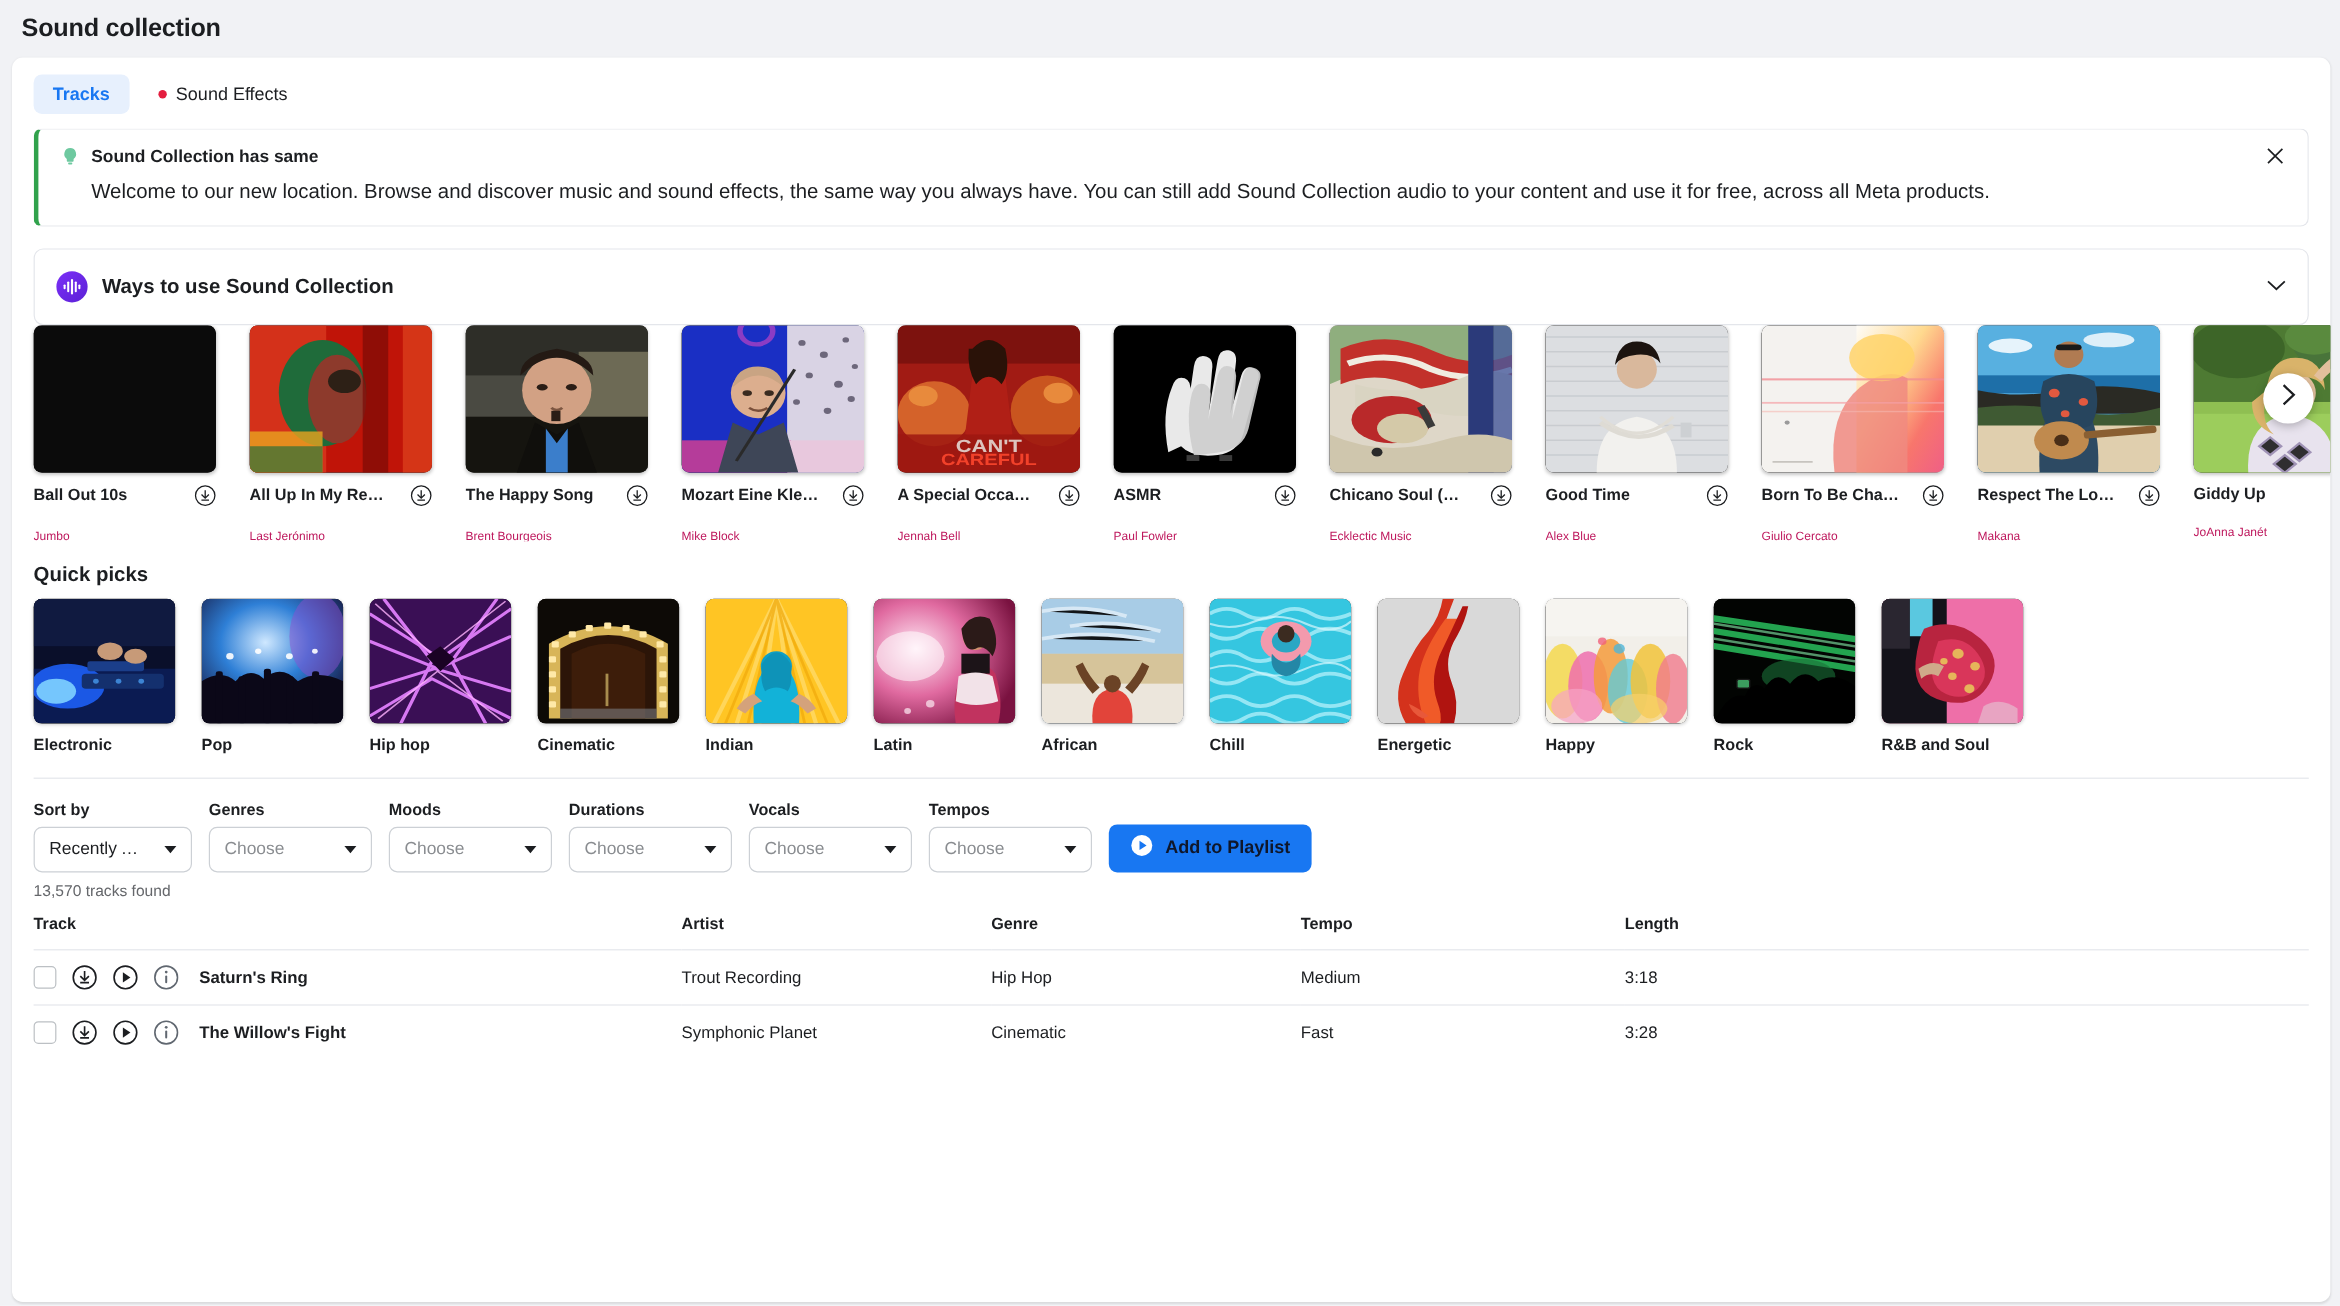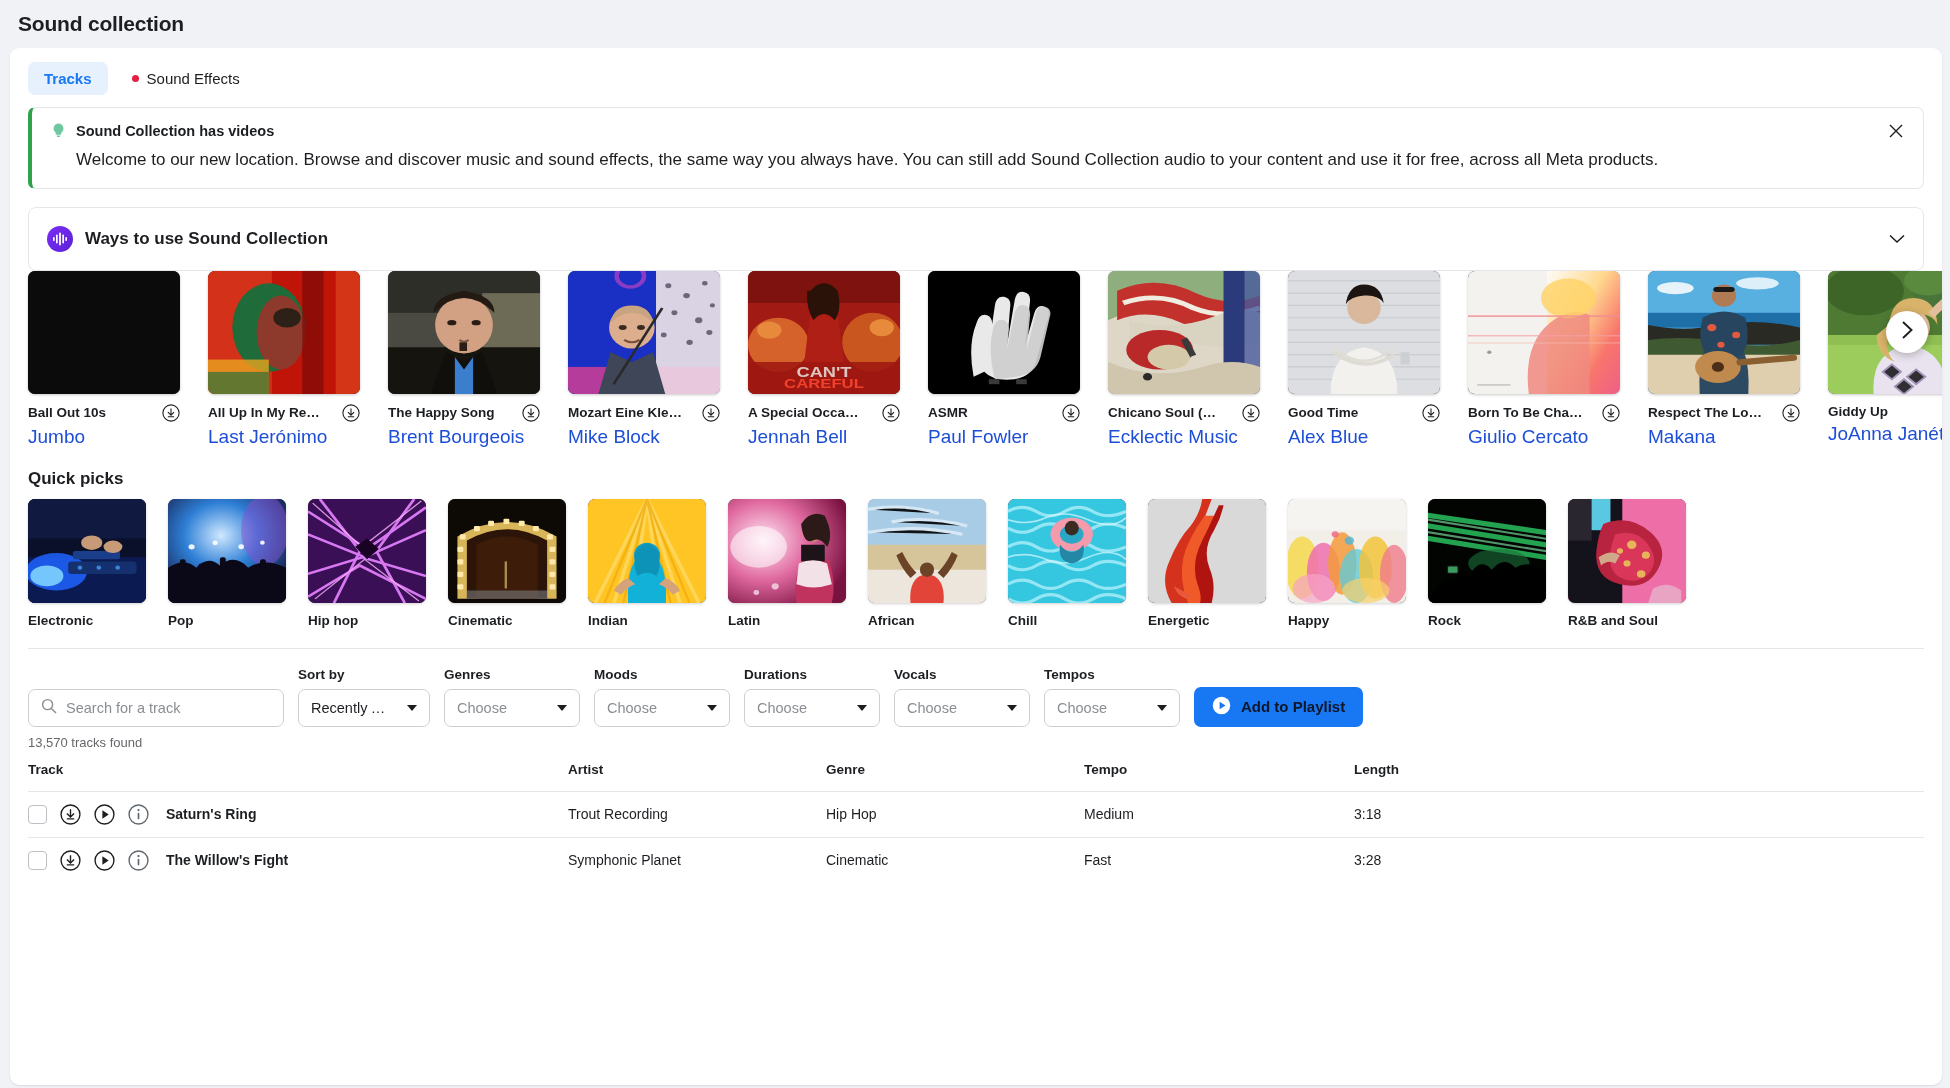--- a/index.html
+++ b/index.html
@@ -68,21 +68,21 @@
     width: 152px; height: 123px; border-radius: 7px; overflow: hidden;
     box-shadow: 0 1px 3px rgba(0,0,0,0.22); position: relative; background:#222;
   }
   .mthumb svg { display:block; width:100%; height:100%; }
   .mtitle-row { display: flex; align-items: center; justify-content: space-between; margin-top: 10px; gap:4px;}
   .mtitle {
     font-size: 13.5px; font-weight: bold; white-space: nowrap; overflow: hidden;
     text-overflow: ellipsis; color:#1c1e21;
   }
   .dl-icon { flex: none; width: 18px; height: 18px; cursor: pointer; }
-  .martist { font-size: 19px; color: #1d4ed8; margin-top: 4px; white-space: nowrap; overflow: hidden; text-overflow: ellipsis; }
+  .martist { font-size: 10px; color: #be185d; margin-top: 20px; white-space: nowrap; overflow: hidden; text-overflow: ellipsis; }
   .next-btn {
     position: absolute; right: 14px; top: 40px; width: 42px; height: 42px; border-radius: 50%;
     background: #fff; box-shadow: 0 2px 8px rgba(0,0,0,0.26);
     display: flex; align-items: center; justify-content: center; cursor: pointer; z-index: 5;
   }
   
   .qp-row { display: flex; gap: 42px; padding-left: 18px; }
   .qp { width: 98px; }
   .qpthumb { width: 118px; height: 104px; border-radius: 7px; overflow: hidden; box-shadow: 0 1px 3px rgba(0,0,0,0.18); background:#333;}
   .qpthumb svg { display:block; width:100%; height:100%; }
@@ -151,21 +151,21 @@
   </div>
 
   <div class="notice">
     <div class="notice-title">
       <span class="bulb">
         <svg viewBox="0 0 24 24">
             <path d="M12 2a7 7 0 0 0-4 12.7V17a1 1 0 0 0 1 1h6a1 1 0 0 0 1-1v-2.3A7 7 0 0 0 12 2z" fill="#6ec9a0"></path>
             <rect x="9.5" y="19" width="5" height="2.2" rx="1.1" fill="#6ec9a0"></rect>
           </svg>
       </span>
-      <span>Sound Collection has videos</span>
+      <span>Sound Collection has same</span>
     </div>
     <div class="notice-body">Welcome to our new location. Browse and discover music and sound effects, the same way you always have. You can still add Sound Collection audio to your content and use it for free, across all Meta products.</div>
     <div class="notice-close">
       <svg width="16" height="16" viewBox="0 0 16 16">
           <path d="M2 2 L14 14 M14 2 L2 14" stroke="#1c1e21" stroke-width="1.4"></path>
         </svg>
     </div>
   </div>
 
   <div class="ways">
@@ -804,31 +804,20 @@
       </div>
       <div class="qplabel">R&amp;B and Soul</div>
     </div>
 
   </div>
 
   <div class="divider"></div>
 
   <div class="filters">
 
-    <div class="fgroup">
-      <div class="fctl search-box">
-        <span>
-          <svg width="16" height="16" viewBox="0 0 16 16">
-              <circle cx="6.6" cy="6.6" r="5" fill="none" stroke="#8a8d91" stroke-width="1.4"></circle>
-              <path d="M10.4 10.4 L15 15" stroke="#8a8d91" stroke-width="1.4"></path>
-            </svg>
-        </span>
-        <input type="text" placeholder="Search for a track" style="">
-      </div>
-    </div>
 
     <div class="fgroup">
       <div class="flabel">Sort by</div>
       <div class="fctl sel w-sort">
         <span class="val">Recently Ad…</span>
         <span class="caret"></span>
       </div>
     </div>
 
     <div class="fgroup">

